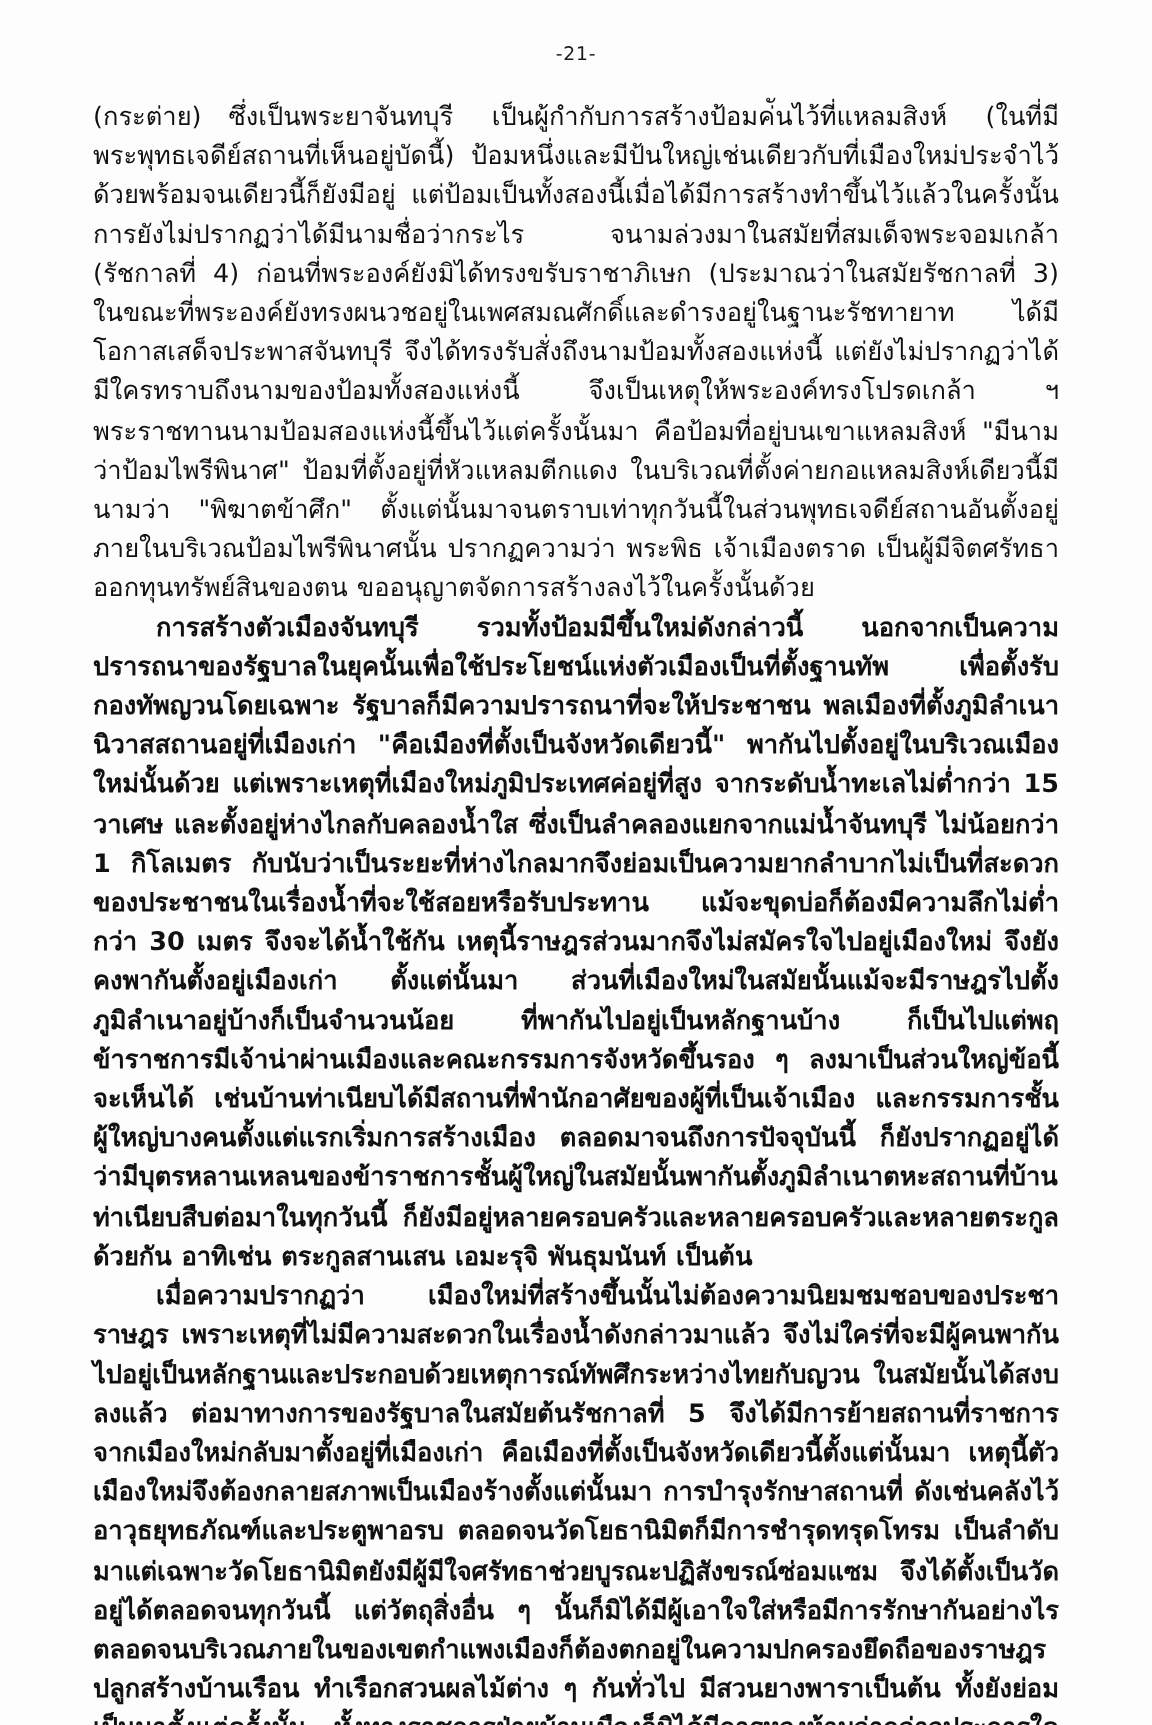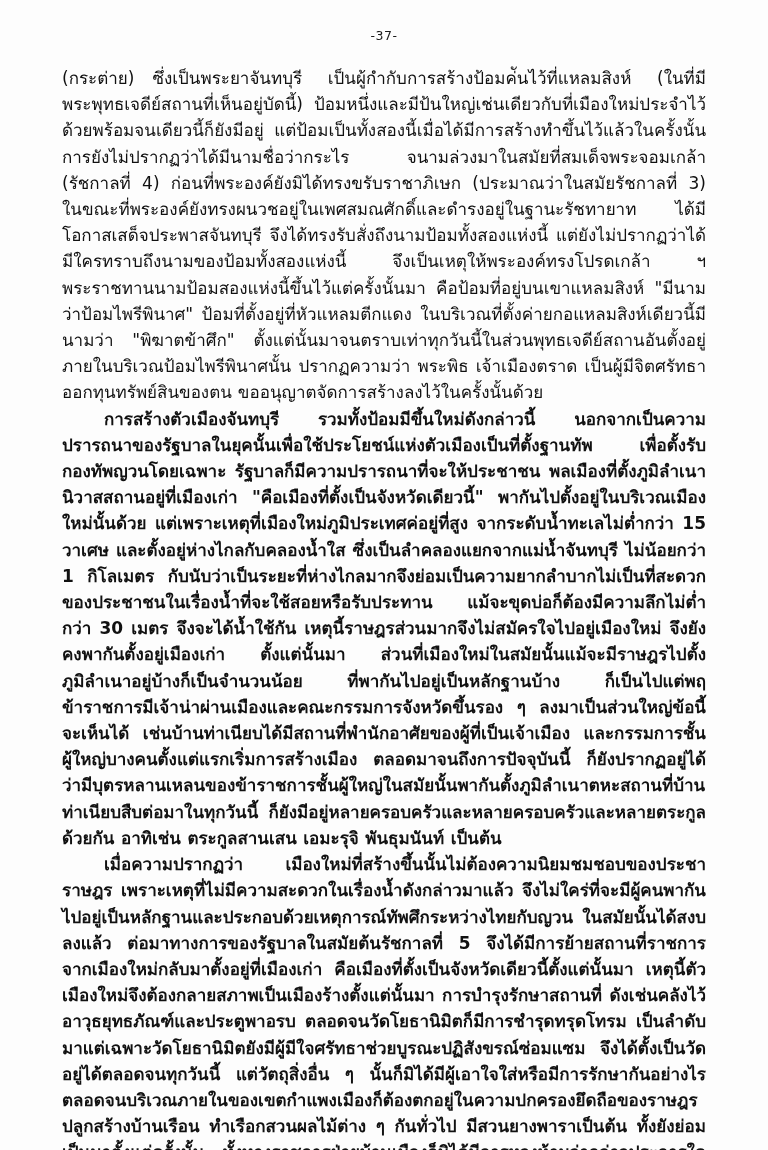--- a/index.html
+++ b/index.html
@@ -50,19 +50,19 @@
   }
   .lead-label {
     display: inline-block;
     margin-right: 18px;
   }
 </style>
 </head>
 <body>
 
 <div class="page">
-  <div class="page-number">-37-</div>
+  <div class="page-number">-21-</div>
   <div class="body-text">
     <p class="para"><span class="lead-label">(กระต่าย)</span><span>ซึ่งเป็นพระยาจันทบุรี เป็นผู้กำกับการสร้างป้อมค่ันไว้ที่แหลมสิงห์ (ในที่มีพระพุทธเจดีย์สถานที่เห็นอยู่บัดนี้) ป้อมหนึ่งและมีป้นใหญ่เช่นเดียวกับที่เมืองใหม่ประจำไว้ด้วยพร้อมจนเดียวนี้ก็ยังมีอยู่ แต่ป้อมเป็นทั้งสองนี้เมื่อได้มีการสร้างทำขึ้นไว้แล้วในครั้งนั้น การยังไม่ปรากฏว่าได้มีนามชื่อว่ากระไร จนามล่วงมาในสมัยที่สมเด็จพระจอมเกล้า (รัชกาลที่ 4) ก่อนที่พระองค์ยังมิได้ทรงขรับราชาภิเษก (ประมาณว่าในสมัยรัชกาลที่ 3) ในขณะที่พระองค์ยังทรงผนวชอยู่ในเพศสมณศักดิ์และดำรงอยู่ในฐานะรัชทายาท ได้มีโอกาสเสด็จประพาสจันทบุรี จึงได้ทรงรับสั่งถึงนามป้อมทั้งสองแห่งนี้ แต่ยังไม่ปรากฏว่าได้มีใครทราบถึงนามของป้อมทั้งสองแห่งนี้ จึงเป็นเหตุให้พระองค์ทรงโปรดเกล้า ฯ พระราชทานนามป้อมสองแห่งนี้ขึ้นไว้แต่ครั้งนั้นมา คือป้อมที่อยู่บนเขาแหลมสิงห์ "มีนามว่าป้อมไพรีพินาศ" ป้อมที่ตั้งอยู่ที่หัวแหลมตีกแดง ในบริเวณที่ตั้งค่ายกอแหลมสิงห์เดียวนี้มีนามว่า "พิฆาตข้าศึก" ตั้งแต่นั้นมาจนตราบเท่าทุกวันนี้ในส่วนพุทธเจดีย์สถานอันตั้งอยู่ภายในบริเวณป้อมไพรีพินาศนั้น ปรากฏความว่า พระพิธ เจ้าเมืองตราด เป็นผู้มีจิตศรัทธาออกทุนทรัพย์สินของตน ขออนุญาตจัดการสร้างลงไว้ในครั้งนั้นด้วย</span></p>
     <p class="para"><span class="indent"></span><span>การสร้างตัวเมืองจันทบุรี รวมทั้งป้อมมีขึ้นใหม่ดังกล่าวนี้ นอกจากเป็นความปรารถนาของรัฐบาลในยุคนั้นเพื่อใช้ประโยชน์แห่งตัวเมืองเป็นที่ตั้งฐานทัพ เพื่อตั้งรับกองทัพญวนโดยเฉพาะ รัฐบาลก็มีความปรารถนาที่จะให้ประชาชน พลเมืองที่ตั้งภูมิลำเนานิวาสสถานอยู่ที่เมืองเก่า "คือเมืองที่ตั้งเป็นจังหวัดเดียวนี้" พากันไปตั้งอยู่ในบริเวณเมืองใหม่นั้นด้วย แต่เพราะเหตุที่เมืองใหม่ภูมิประเทศค่อยู่ที่สูง จากระดับน้ำทะเลไม่ต่ำกว่า 15 วาเศษ และตั้งอยู่ห่างไกลกับคลองน้ำใส ซึ่งเป็นลำคลองแยกจากแม่น้ำจันทบุรี ไม่น้อยกว่า 1 กิโลเมตร กับนับว่าเป็นระยะที่ห่างไกลมากจึงย่อมเป็นความยากลำบากไม่เป็นที่สะดวกของประชาชนในเรื่องน้ำที่จะใช้สอยหรือรับประทาน แม้จะขุดบ่อก็ต้องมีความลึกไม่ต่ำกว่า 30 เมตร จึงจะได้น้ำใช้กัน เหตุนี้ราษฎรส่วนมากจึงไม่สมัครใจไปอยู่เมืองใหม่ จึงยังคงพากันตั้งอยู่เมืองเก่า ตั้งแต่นั้นมา ส่วนที่เมืองใหม่ในสมัยนั้นแม้จะมีราษฎรไปตั้งภูมิลำเนาอยู่บ้างก็เป็นจำนวนน้อย ที่พากันไปอยู่เป็นหลักฐานบ้าง ก็เป็นไปแต่พฤข้าราชการมีเจ้าน่าผ่านเมืองและคณะกรรมการจังหวัดขึ้นรอง ๆ ลงมาเป็นส่วนใหญ่ข้อนี้จะเห็นได้ เช่นบ้านท่าเนียบได้มีสถานที่พำนักอาศัยของผู้ที่เป็นเจ้าเมือง และกรรมการชั้นผู้ใหญ่บางคนตั้งแต่แรกเริ่มการสร้างเมือง ตลอดมาจนถึงการปัจจุบันนี้ ก็ยังปรากฏอยู่ได้ว่ามีบุตรหลานเหลนของข้าราชการชั้นผู้ใหญ่ในสมัยนั้นพากันตั้งภูมิลำเนาตหะสถานที่บ้านท่าเนียบสืบต่อมาในทุกวันนี้ ก็ยังมีอยู่หลายครอบครัวและหลายครอบครัวและหลายตระกูลด้วยกัน อาทิเช่น ตระกูลสานเสน เอมะรุจิ พันธุมนันท์ เป็นต้น</span></p>
     <p class="para"><span class="indent"></span><span>เมื่อความปรากฏว่า เมืองใหม่ที่สร้างขึ้นนั้นไม่ต้องความนิยมชมชอบของประชาราษฎร เพราะเหตุที่ไม่มีความสะดวกในเรื่องน้ำดังกล่าวมาแล้ว จึงไม่ใคร่ที่จะมีผู้คนพากันไปอยู่เป็นหลักฐานและประกอบด้วยเหตุการณ์ทัพศึกระหว่างไทยกับญวน ในสมัยนั้นได้สงบลงแล้ว ต่อมาทางการของรัฐบาลในสมัยต้นรัชกาลที่ 5 จึงได้มีการย้ายสถานที่ราชการจากเมืองใหม่กลับมาตั้งอยู่ที่เมืองเก่า คือเมืองที่ตั้งเป็นจังหวัดเดียวนี้ตั้งแต่นั้นมา เหตุนี้ตัวเมืองใหม่จึงต้องกลายสภาพเป็นเมืองร้างตั้งแต่นั้นมา การบำรุงรักษาสถานที่ ดังเช่นคลังไว้อาวุธยุทธภัณฑ์และประตูพาอรบ ตลอดจนวัดโยธานิมิตก็มีการชำรุดทรุดโทรม เป็นลำดับมาแต่เฉพาะวัดโยธานิมิตยังมีผู้มีใจศรัทธาช่วยบูรณะปฏิสังขรณ์ซ่อมแซม จึงได้ตั้งเป็นวัดอยู่ได้ตลอดจนทุกวันนี้ แต่วัตถุสิ่งอื่น ๆ นั้นก็มิได้มีผู้เอาใจใส่หรือมีการรักษากันอย่างไร ตลอดจนบริเวณภายในของเขตกำแพงเมืองก็ต้องตกอยู่ในความปกครองยึดถือของราษฎรปลูกสร้างบ้านเรือน ทำเรือกสวนผลไม้ต่าง ๆ กันทั่วไป มีสวนยางพาราเป็นต้น ทั้งยังย่อมเป็นมาตั้งแต่ครั้งนั้น ทั้งทางราชการฝ่ายบ้านเมืองก็มิได้มีการหวงห้ามว่ากล่าวประการใด เป็นแต่เพียงห้ามไม่ให้ถือเอกสิทธิ์เป็นเจ้าของ หรือโฉนดสิทธิ์ในที่ดินไร่แก่กันทำนัก ความจริงบริเวณภูมิพื้นที่ภายในกำแพงเมืองใหม่นั้น นับว่าเป็นที่ชัยภูมิสูง มีระดับพื้นที่เรียบราบและกว้างขวางเหมาะแก่การที่จะใช้ประโยชน์ในกิจการของรัฐบาลอย่างหนึ่งอย่างใดได้ดี แต่ก็ยังไม่เคยมี</span></p>
   </div>
 </div>
 
 </body></html>

